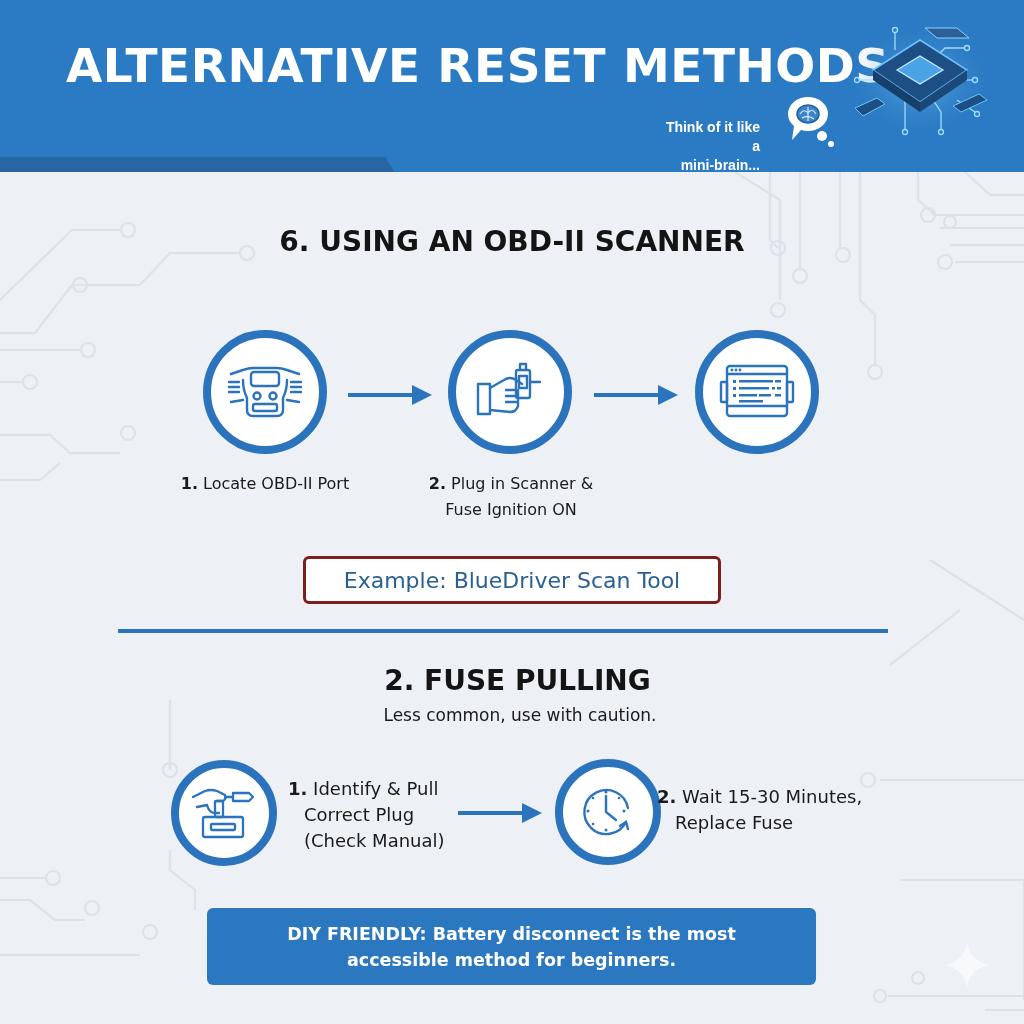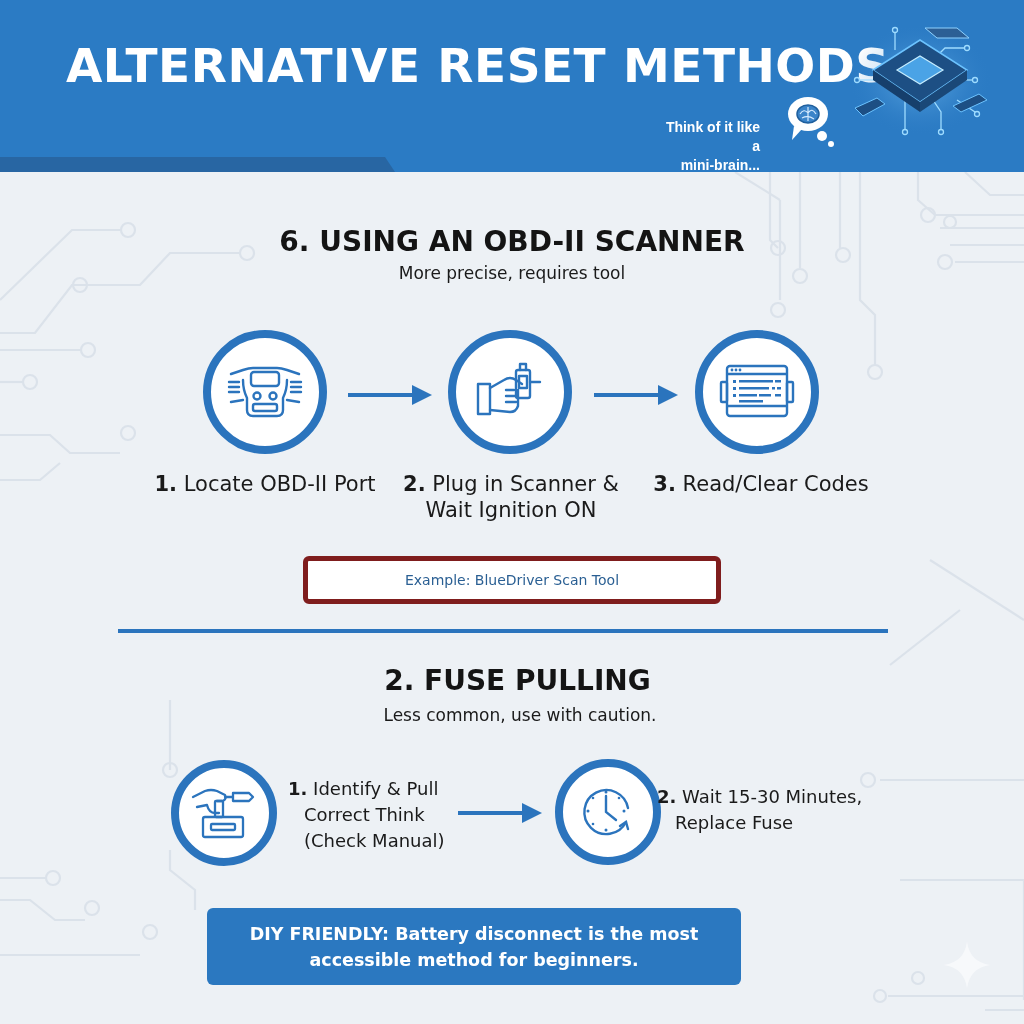--- a/index.html
+++ b/index.html
@@ -46,40 +46,40 @@
     font-family: "DejaVu Sans", sans-serif; font-size: 17px; color: #1a1a1a;
   }
   .circle {
     position: absolute; border-radius: 50%;
     background: #ffffff; border: 8px solid #2b74bd;
     display: flex; align-items: center; justify-content: center;
   }
   .circle svg { display: block; }
   .arrow { position: absolute; height: 20px; }
   .step-label {
-    position: absolute; font-family: "DejaVu Sans", sans-serif; font-size: 21px;
+    position: absolute; font-family: "DejaVu Sans", sans-serif; font-size: 16px;
     color: #1a1a1a; line-height: 26px; text-align: center;
   }
   .step-label b { font-weight: bold; }
   .example-box {
     position: absolute; left: 303px; top: 556px; width: 418px; height: 48px;
-    border: 5px solid #7f1d1d; border-radius: 6px; background: #ffffff;
+    border: 3px solid #7f1d1d; border-radius: 6px; background: #ffffff;
     display: flex; align-items: center; justify-content: center;
-    font-family: "DejaVu Sans", sans-serif; font-size: 14px; color: #2a5f93;
+    font-family: "DejaVu Sans", sans-serif; font-size: 22px; color: #2a5f93;
   }
   .divider {
     position: absolute; left: 118px; top: 629px; width: 770px; height: 4px; background: #2b74bd;
   }
   .step-side {
     position: absolute; font-family: "DejaVu Sans", sans-serif; font-size: 18px;
     color: #1a1a1a; line-height: 26px;
   }
   .step-side b { font-weight: bold; }
   .diy-box {
-    position: absolute; left: 207px; top: 908px; width: 534px; height: 77px;
+    position: absolute; left: 207px; top: 908px; width: 609px; height: 77px;
     background: #2b78c0; border-radius: 6px;
     display: flex; align-items: center; justify-content: center; text-align: center;
     font-family: "DejaVu Sans", sans-serif; font-size: 17.5px; font-weight: bold;
     color: #ffffff; line-height: 26px; padding: 4px 30px;
   }
   .sparkle { position: absolute; left: 942px; top: 940px; width: 50px; height: 50px; z-index: 1; }
 </style>
 </head>
 <body>
 
@@ -182,21 +182,20 @@
     <polygon points="52,50 75,36 98,50 75,64" fill="#4aa3e6" stroke="#c4ecff" stroke-width="1.2"></polygon>
     <polygon points="80,8 112,8 124,18 92,18" fill="#2c5f95" stroke="#8fd2ff" stroke-width="1"></polygon>
     <polygon points="10,88 32,78 40,84 18,96" fill="#1d4f84" stroke="#6cc3ff" stroke-width="1"></polygon>
     <polygon points="108,86 134,74 142,80 116,92" fill="#1d4f84" stroke="#6cc3ff" stroke-width="1"></polygon>
   </svg>
 </div>
 
 <div class="content">
 
   <div class="sec-title" style="top:225px; font-size:28px;">6. USING AN OBD-II SCANNER</div>
-  <div class="sec-sub" style="top:263px;">More precise, requires tool</div>
 
   <div class="circle" style="left:203px; top:330px; width:124px; height:124px;">
     <svg width="80" height="64" viewBox="0 0 80 64">
       <g fill="none" stroke="#2b74bd" stroke-width="2.4" stroke-linecap="round" stroke-linejoin="round">
         <path d="M6 14 L18 10 Q24 8 28 8 L52 8 Q56 8 62 10 L74 14"></path>
         <rect x="26" y="12" width="28" height="14" rx="3"></rect>
         <path d="M18 20 Q18 30 22 38 L22 50 Q22 56 28 56 L52 56 Q58 56 58 50 L58 38 Q62 30 62 20"></path>
         <circle cx="32" cy="36" r="3.5"></circle>
           <circle cx="48" cy="36" r="3.5"></circle>
         <rect x="28" y="44" width="24" height="7" rx="2"></rect>
@@ -257,24 +256,21 @@
         <rect x="22" y="40" width="24" height="2.5"></rect>
       </g>
     </svg>
   </div>
 
   <div class="step-label" style="left:150px; top:471px; width:230px;">
     <b>1.</b> <span>Locate OBD-II Port</span>
   </div>
   <div class="step-label" style="left:400px; top:471px; width:222px;">
     <b>2.</b> <span>Plug in Scanner &amp;</span><br>
-    <span>Wait Ignition ON</span>
-  </div>
-  <div class="step-label" style="left:650px; top:471px; width:222px;">
-    <b>3.</b> <span>Read/Clear Codes</span>
+    <span>Fuse Ignition ON</span>
   </div>
 
   <div class="example-box">Example: BlueDriver Scan Tool</div>
 
   <div class="divider"></div>
 
   <div class="sec-title" style="top:664px; font-size:28px;padding-left:11px;">2. FUSE PULLING</div>
   <div class="sec-sub" style="top:705px; left:8px;">Less common, use with caution.</div>
 
   <div class="circle" style="left:171px; top:760px; width:106px; height:106px;">
@@ -284,21 +280,21 @@
         <path d="M8 24 L18 22 Q20 30 26 30 L30 30"></path>
         <rect x="26" y="18" width="8" height="16" rx="1"></rect>
         <path d="M36 14 L44 14 M44 10 L44 18 L60 18 L64 14 L60 10 L44 10"></path>
         <rect x="14" y="34" width="40" height="20" rx="2"></rect>
         <rect x="22" y="41" width="24" height="6" rx="1"></rect>
       </g>
     </svg>
   </div>
   <div class="step-side" style="left:288px; top:776px;">
     <b>1.</b> <span>Identify &amp; Pull</span><br>
-    <span style="padding-left:16px;">Correct Think</span><br>
+    <span style="padding-left:16px;">Correct Plug</span><br>
     <span style="padding-left:16px;margin-top:46px;">(Check Manual)</span>
   </div>
 
   <svg class="arrow" style="left:458px; top:803px; width:84px;" viewBox="0 0 84 20">
     <rect x="0" y="8" width="66" height="4" fill="#2b74bd"></rect>
     <polygon points="64,0 84,10 64,20" fill="#2b74bd"></polygon>
   </svg>
 
   <div class="circle" style="left:555px; top:759px; width:106px; height:106px;">
     <svg width="60" height="60" viewBox="0 0 60 60">

